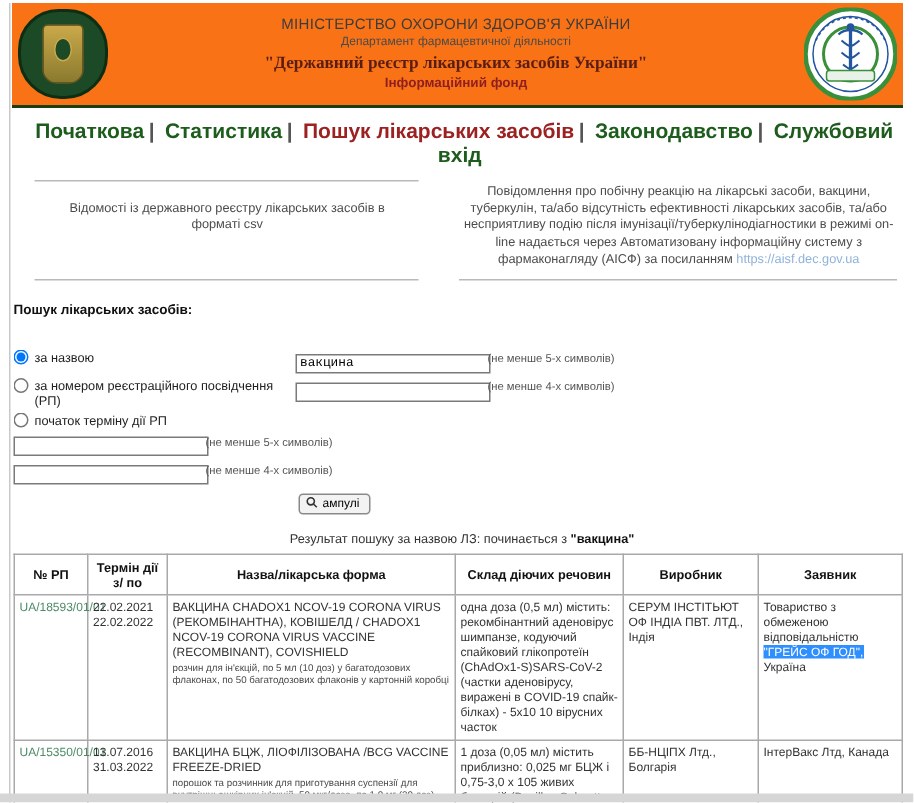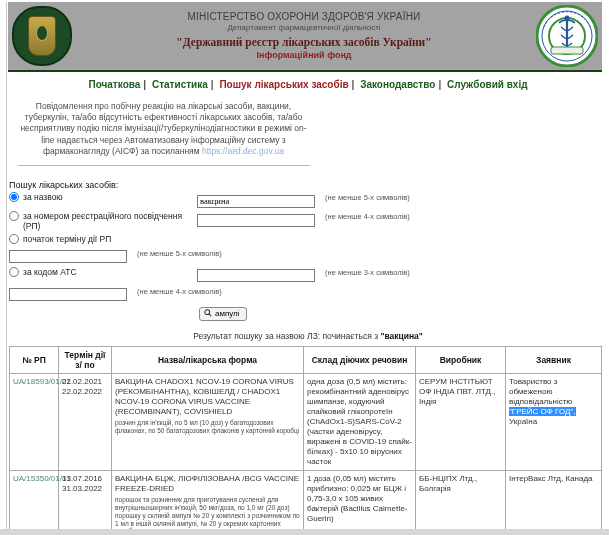--- a/index.html
+++ b/index.html
@@ -3,65 +3,65 @@
 <meta charset="utf-8">
 <style>
   * { margin:0; padding:0; box-sizing:border-box; }
   html,body { width:609px; height:535px; overflow:hidden; background:#ffffff;
     font-family:"Liberation Sans", sans-serif; }
   .page { position:relative; width:609px; height:535px; overflow:hidden;
     padding-left:6px; }
   .page-inner { border-left:1px solid #c9c9c9; min-height:535px; }
 
   
-  .header { display:flex; align-items:center; background:#a3a3a3;
+  .header { display:flex; align-items:center; background:#f97316;
     margin:2px 7px 0 1px; padding:3px 4px; height:70px;
     border-bottom:2px solid #17400f; }
   .logo-left { width:60px; height:60px; flex:0 0 60px; background:#1d4a26;
     border-radius:45% 45% 48% 48%; border:2px solid #0d2e12;
     position:relative; overflow:hidden; }
   .logo-left .crest { position:absolute; left:14px; top:8px; width:28px; height:40px;
     background:linear-gradient(#caa94a,#8a7a2e); border-radius:4px 4px 10px 10px;
     border:1px solid #5d5220; }
   .logo-left .crest-inner { position:absolute; left:7px; top:8px; width:12px; height:16px;
     background:#1d4a26; border-radius:50%; border:1px solid #caa94a; }
   .header-text { flex:1; text-align:center; line-height:1.25; padding:0 2px; }
   .h-ministry { font-size:10px; color:#3c3c3c; letter-spacing:.2px; }
   .h-dept, .h-center { font-size:8px; color:#4a4a4a; }
   .h-registry { font-size:11.5px; font-weight:bold; color:#5a1d14;
     font-family:"Liberation Serif", serif; margin-top:2px; }
   .h-fund { font-size:9px; font-weight:bold; color:#8f1f1f; }
   .logo-right { width:62px; height:62px; flex:0 0 62px; }
 
   
-  .nav { text-align:center; padding:7px 0 5px 0; font-size:10px; font-weight:bold; }
+  .nav { text-align:center; padding:7px 0 5px 0; font-size:14px; font-weight:bold; }
   .nav a { text-decoration:none; color:#1d5c1d; margin:0 3px; cursor:pointer; }
   .nav a.active { color:#9c2121; }
   .nav .sep { color:#555; font-weight:bold; }
 
   
   .info-row { display:flex; margin-top:4px; }
   .info-left { width:48%; display:flex; justify-content:center; }
   .info-left-in { width:256px; border-top:1px solid #b9b9b9; border-bottom:1px solid #b9b9b9;
     padding:12px 6px; text-align:center; font-size:8.5px; color:#4c4c4c; line-height:1.35; }
   .info-right { width:52%; display:flex; justify-content:center; }
   .info-right-in { width:292px; border-bottom:1px solid #b9b9b9;
     padding:2px 2px 8px 2px; text-align:center; font-size:8.5px; color:#4c4c4c; line-height:1.32; }
   .info-right-in a { color:#8fb2d9; text-decoration:none; }
 
   
   .search { margin:14px 0 0 2px; }
-  .search-title { font-size:9px; font-weight:normal; color:#111; margin-bottom:0; }
+  .search-title { font-size:9px; font-weight:bold; color:#111; margin-bottom:20px; }
   .srow { display:flex; align-items:flex-start; margin-bottom:1px; }
   .srow .lab { width:188px; display:flex; align-items:flex-start; font-size:8.5px;
     color:#222; line-height:1.2; padding-top:2px; }
   .srow .lab input[type=radio] { width:10px; height:10px; margin:0 4px 0 0; }
   .srow .fld { width:124px; }
-  .srow .fld input[type=text] { width:118px; height:13px; border:1px solid #7a7a7a;
-    font-size:8.5px; padding:0 2px; font-family:Liberation Serif, serif; }
+  .srow .fld input[type=text] { width:130px; height:13px; border:1px solid #7a7a7a;
+    font-size:8.5px; padding:0 2px; font-family:Liberation Mono, monospace; }
   .srow .fld select { font-size:8px; height:15px; border:1px solid #7a7a7a;
     background:#fff; font-family:"Liberation Sans",sans-serif; }
   .srow .hint { font-size:7.5px; color:#555; padding:3px 0 0 4px; white-space:nowrap; }
   .search-btn { margin:4px 0 0 190px; font-size:8px; padding:1px 6px 2px 4px;
     border:1px solid #8a8a8a; border-radius:3px; background:#f3f3f3; cursor:pointer;
     display:inline-flex; align-items:center; gap:3px; font-family:"Liberation Sans",sans-serif; }
 
   
   .res-title { text-align:center; font-size:8.5px; color:#333; margin:10px 0 5px 0; }
   .res-title b { color:#111; }
@@ -115,20 +115,23 @@
 
   <div class="nav">
     <a>Початкова</a><span class="sep">|</span>
     <a>Статистика</a><span class="sep">|</span>
     <a class="active">Пошук лікарських засобів</a><span class="sep">|</span>
     <a>Законодавство</a><span class="sep">|</span>
     <a>Службовий вхід</a>
   </div>
 
   <div class="info-row">
+    <div class="info-left">
+      <div class="info-left-in">Відомості із державного реєстру лікарських засобів в форматі csv</div>
+    </div>
     <div class="info-right">
       <div class="info-right-in">
         <span>Повідомлення про побічну реакцію на лікарські засоби, вакцини, туберкулін, та/або відсутність ефективності лікарських засобів, та/або несприятливу подію після імунізації/туберкулінодіагностики в режимі on-line надається через Автоматизовану інформаційну систему з фармаконагляду (АІСФ) за посиланням</span>
         <a>https://aisf.dec.gov.ua</a>
       </div>
     </div>
   </div>
 
   <div class="search">
     <div class="search-title">Пошук лікарських засобів:</div>
@@ -156,28 +159,20 @@
         <input type="radio" name="searchtype" style="">
         <span>початок терміну дії РП</span>
       </label>
     </div>
 
     <div class="srow">
       <span class="fld"><input type="text" value="" style=""></span>
       <span class="hint">(не менше 5-х символів)</span>
     </div>
 
-    <div class="srow">
-      <label class="lab">
-        <input type="radio" name="searchtype" style="">
-        <span>за кодом АТС</span>
-      </label>
-      <span class="fld"><input type="text" value="" style=""></span>
-      <span class="hint">(не менше 3-х символів)</span>
-    </div>
 
     <div class="srow">
       <span class="fld"><input type="text" value="" style=""></span>
       <span class="hint">(не менше 4-х символів)</span>
     </div>
 
     <button class="search-btn">
       <span class="icon-inline">
         <svg width="8" height="8" viewBox="0 0 10 10">
               <circle cx="4" cy="4" r="3" fill="none" stroke="#333" stroke-width="1.3"></circle>

